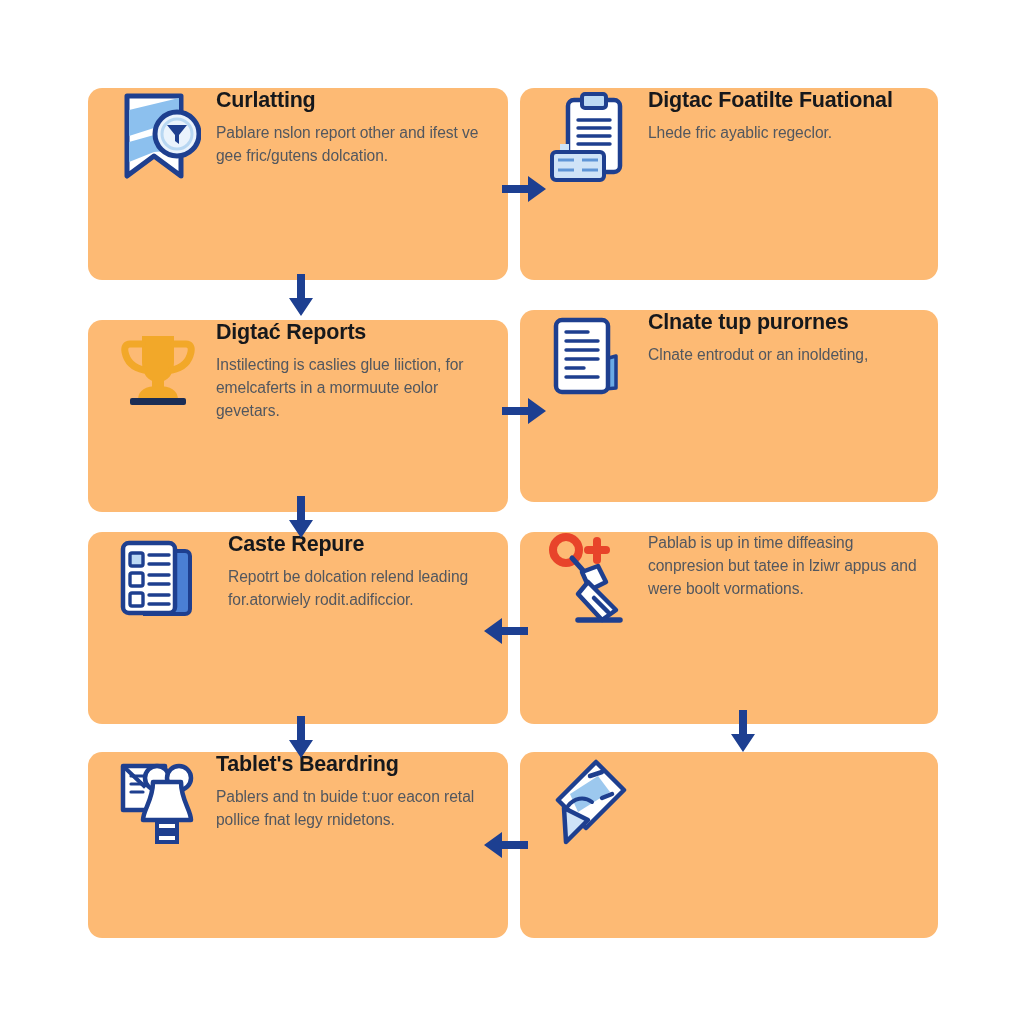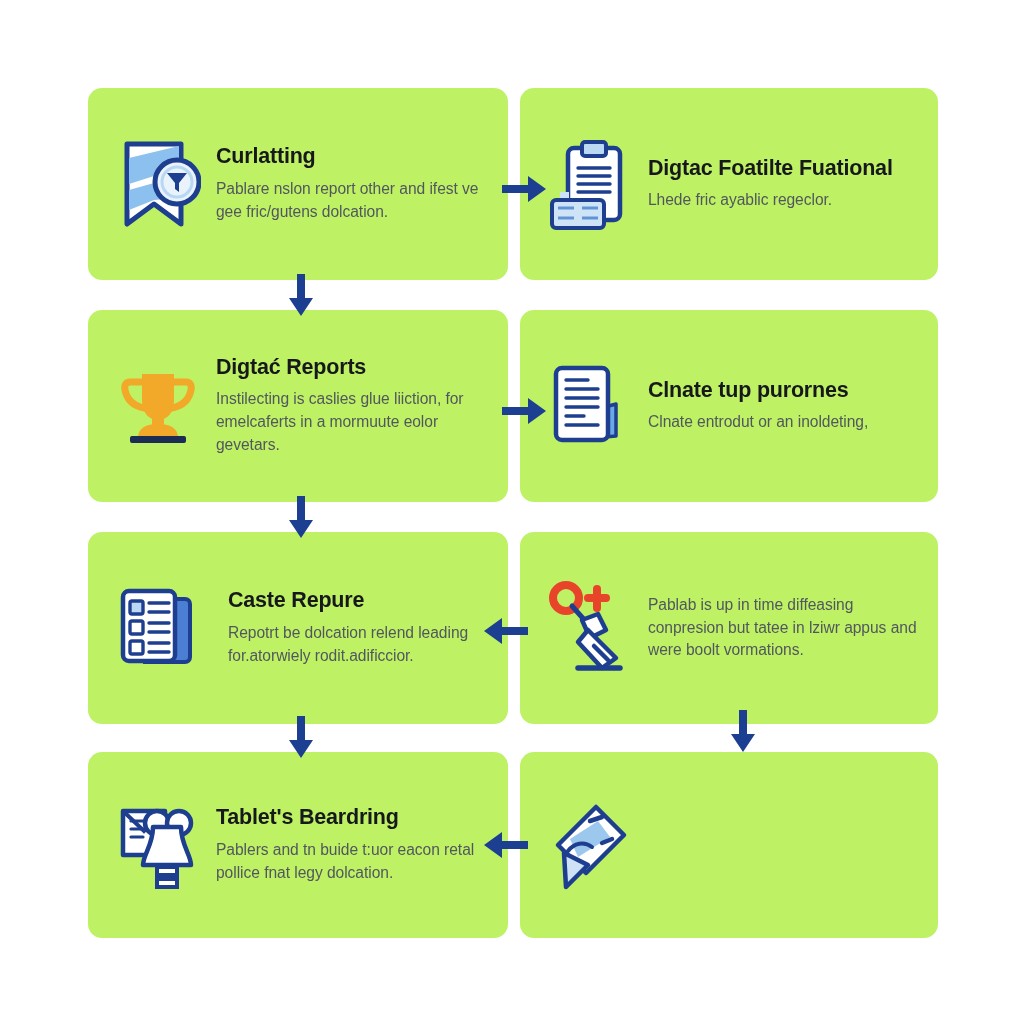--- a/index.html
+++ b/index.html
@@ -14,24 +14,24 @@
 
   #flow-canvas {
     position: relative;
     width: 1024px;
     height: 1024px;
     background: #ffffff;
   }
 
   .card {
     position: absolute;
-    background: #bef264;
+    background: #fdba74;
     border-radius: 14px;
     display: flex;
-    align-items: center;
+    align-items: flex-start;
     box-sizing: border-box;
     padding: 0 14px 0 22px;
   }
 
   .card-icon {
     flex: 0 0 auto;
     width: 96px;
     height: 96px;
     display: flex;
     align-items: center;
@@ -117,21 +117,21 @@
           <line x1="36" y1="80" x2="52" y2="80"></line>
         </g>
       </svg>
     </div>
     <div class="card-text">
       <p class="card-title">Digtac Foatilte Fuational</p>
       <p class="card-body">Lhede fric ayablic regeclor.</p>
     </div>
   </div>
 
-  <div class="card" style="left:88px; top:310px; width:420px; height:192px;">
+  <div class="card" style="left:88px; top:320px; width:420px; height:192px;">
     <div class="card-icon">
       <svg width="84" height="80" viewBox="0 0 84 80">
         <path d="M26 8 H58 V34 C58 46 52 54 42 54 C32 54 26 46 26 34 Z" fill="#f2a829"></path>
         <path d="M26 16 H14 C10 16 8 19 9 24 C11 34 18 40 28 42" fill="none" stroke="#f2a829" stroke-width="7" stroke-linecap="round"></path>
         <path d="M58 16 H70 C74 16 76 19 75 24 C73 34 66 40 56 42" fill="none" stroke="#f2a829" stroke-width="7" stroke-linecap="round"></path>
         <rect x="36" y="50" width="12" height="10" fill="#f2a829"></rect>
         <path d="M22 72 C22 62 30 58 42 58 C54 58 62 62 62 72 Z" fill="#f2a829"></path>
         <rect x="14" y="70" width="56" height="7" rx="2" fill="#1b2d55"></rect>
       </svg>
     </div>
@@ -220,21 +220,21 @@
         </g>
         <circle cx="44" cy="24" r="12" fill="#ffffff" stroke="#1e3f8f" stroke-width="4.5"></circle>
         <circle cx="66" cy="24" r="12" fill="#ffffff" stroke="#1e3f8f" stroke-width="4.5"></circle>
         <path d="M40 28 C40 46 30 56 30 66 H78 C78 56 68 46 68 28 Z" fill="#ffffff" stroke="#1e3f8f" stroke-width="4.5" stroke-linejoin="round"></path>
         <rect x="44" y="68" width="20" height="8" fill="#ffffff" stroke="#1e3f8f" stroke-width="4"></rect>
         <rect x="44" y="80" width="20" height="8" fill="#ffffff" stroke="#1e3f8f" stroke-width="4"></rect>
       </svg>
     </div>
     <div class="card-text">
       <p class="card-title">Tablet's Beardring</p>
-      <p class="card-body">Pablers and tn buide t:uor eacon retal pollice fnat legy dolcation.</p>
+      <p class="card-body">Pablers and tn buide t:uor eacon retal pollice fnat legy rnidetons.</p>
     </div>
   </div>
 
   <div class="card" style="left:520px; top:752px; width:418px; height:186px;">
     <div class="card-icon">
       <svg width="92" height="92" viewBox="0 0 92 92">
         <path d="M14 46 L52 8 L80 36 L42 74 Z" fill="#ffffff" stroke="#1e3f8f" stroke-width="4.5" stroke-linejoin="round"></path>
         <path d="M26 40 L54 22 L66 38 L34 58 Z" fill="#9cc8ee"></path>
         <path d="M24 52 C30 44 40 42 48 48" fill="none" stroke="#1e3f8f" stroke-width="4" stroke-linecap="round"></path>
         <line x1="46" y1="22" x2="58" y2="18" stroke="#1e3f8f" stroke-width="4.5" stroke-linecap="round"></line>

